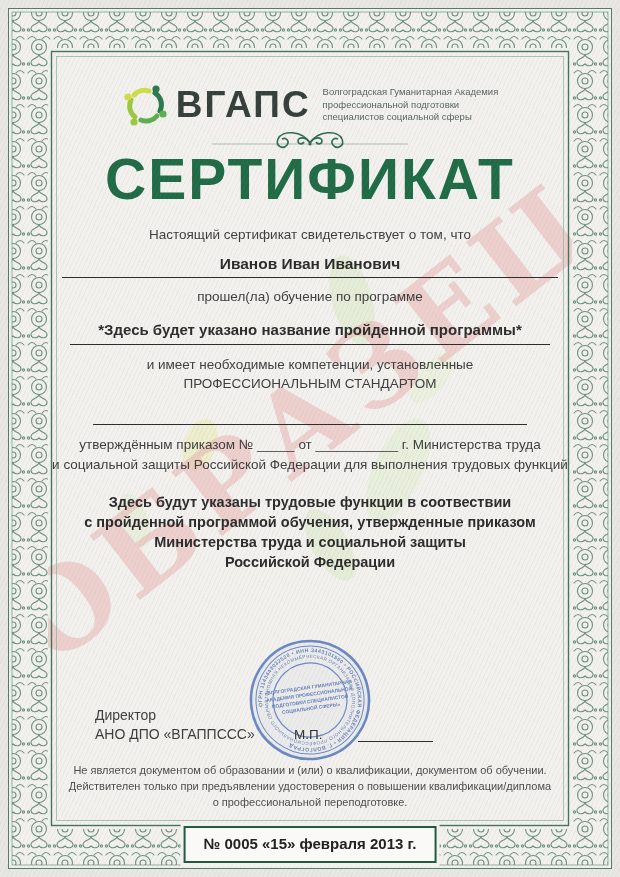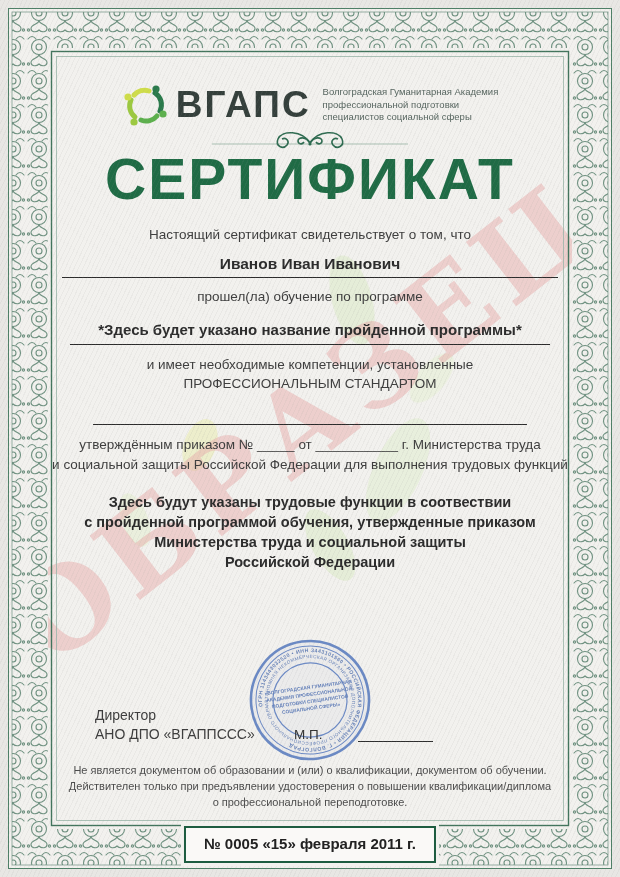--- a/index.html
+++ b/index.html
@@ -183,16 +183,16 @@
 </div>
 <div class="abs mp">М.П.</div>
 <div class="abs sig-line"></div>
 
 <div class="abs ctr disclaimer">
   <div>Не является документом об образовании и (или) о квалификации, документом об обучении.</div>
   <div>Действителен только при предъявлении удостоверения о повышении квалификации/диплома</div>
   <div>о профессиональной переподготовке.</div>
 </div>
 <div class="abs numbox">
-  <span>№ 0005 «15» февраля 2011 г.</span>
+  <span>№ 0005 «15» февраля 2013 г.</span>
 </div>
 
 <div class="hatch"></div>
 
 </body></html>

